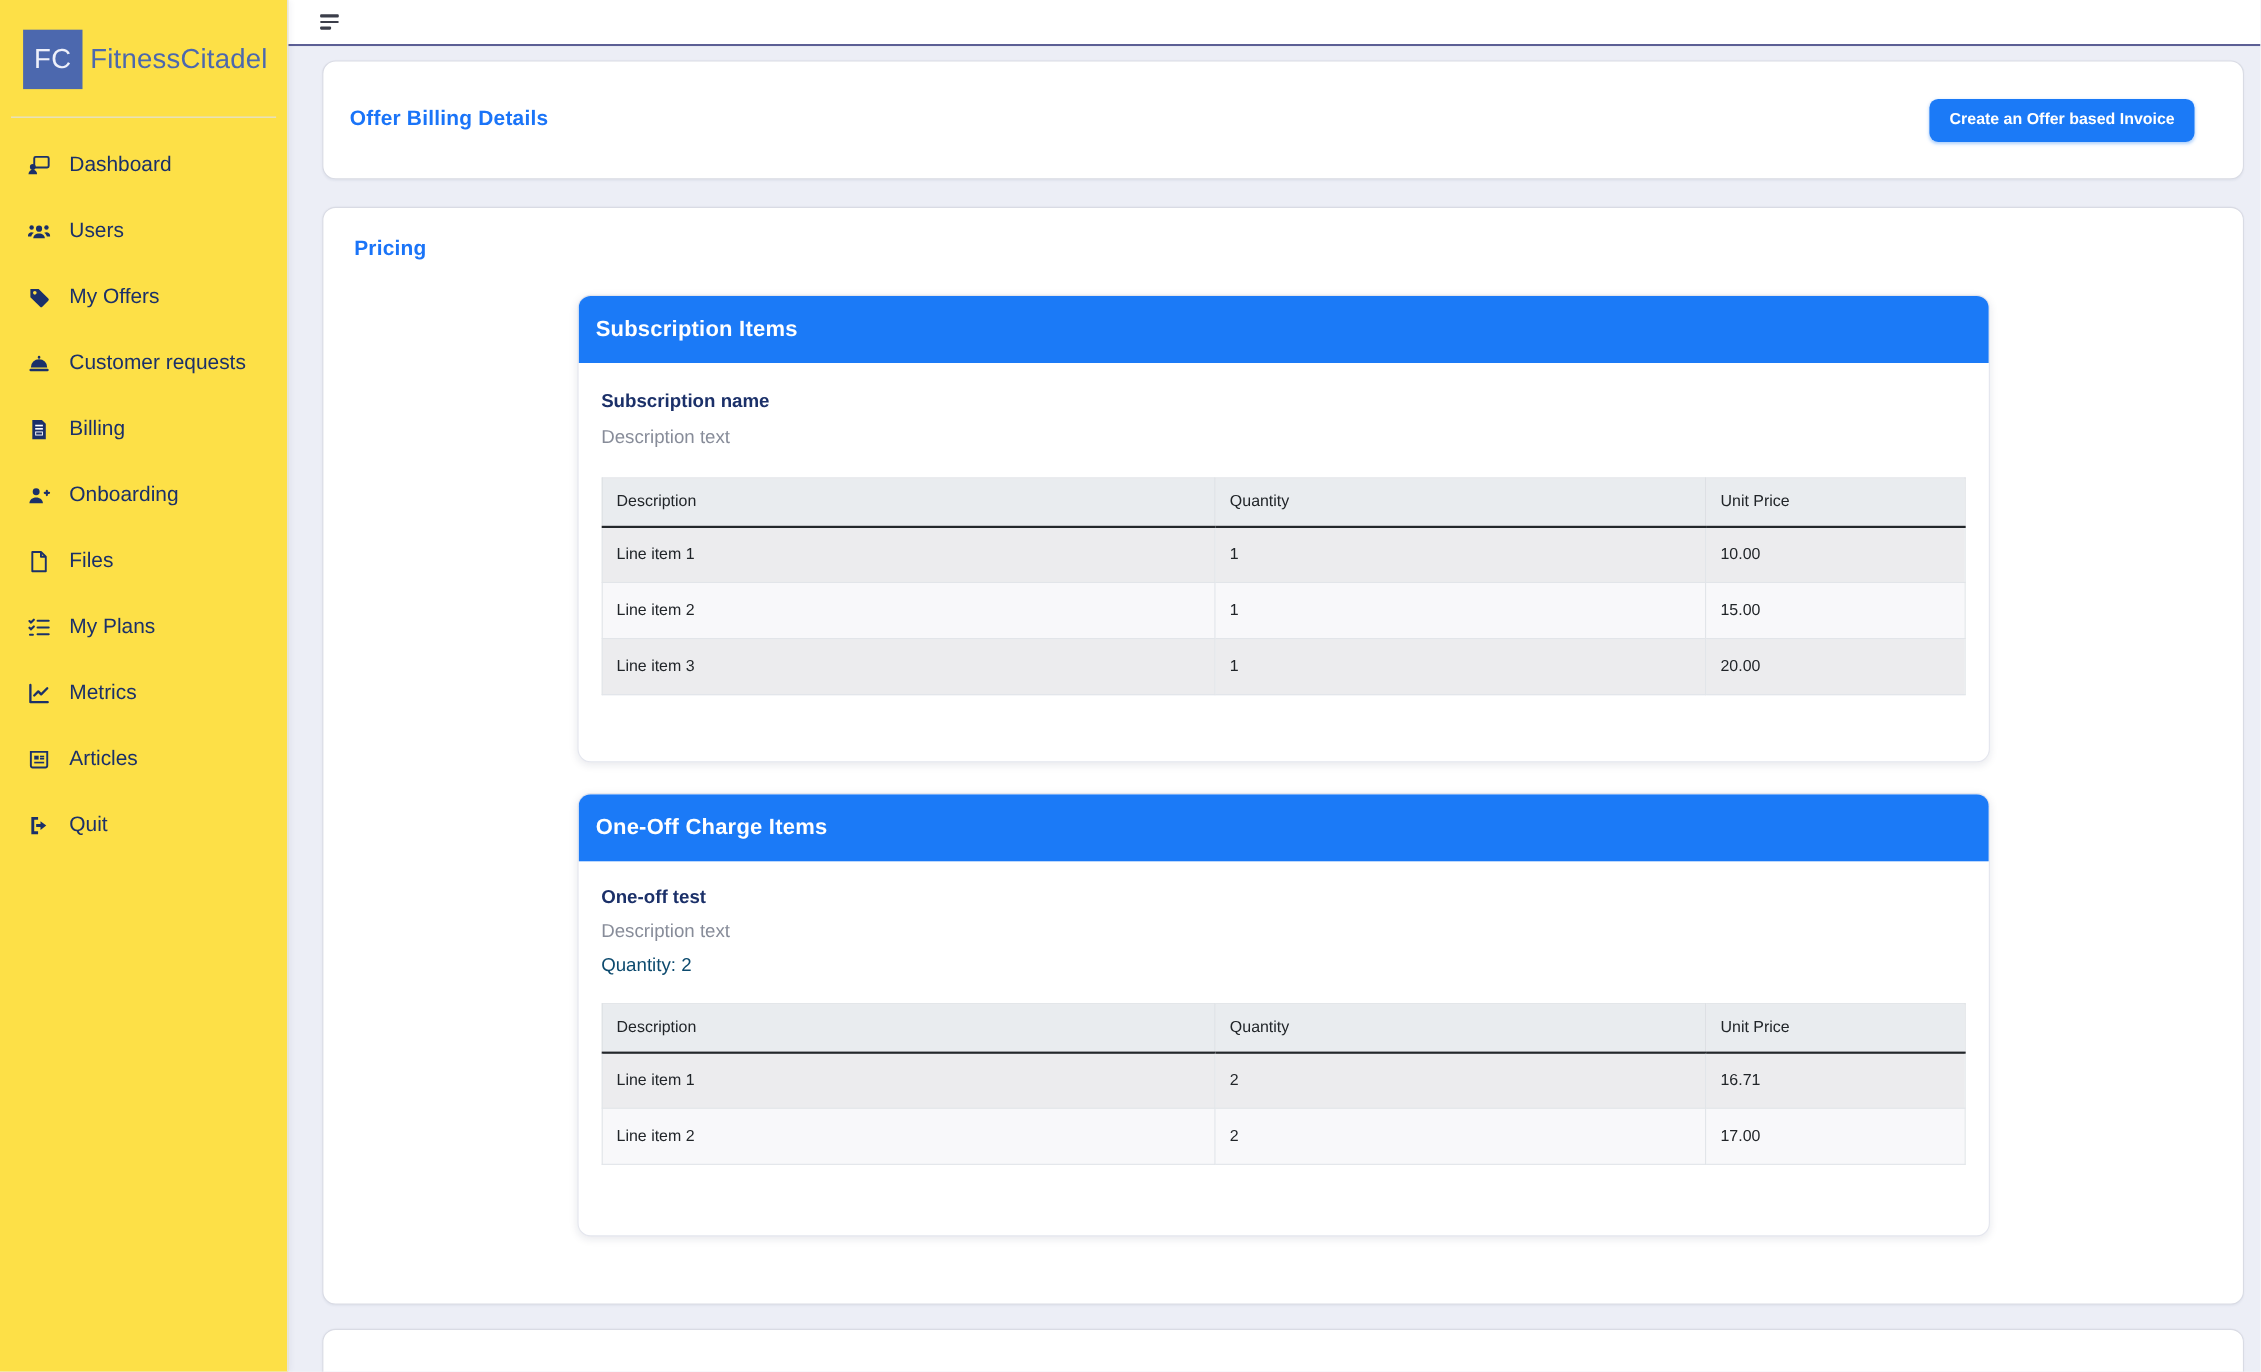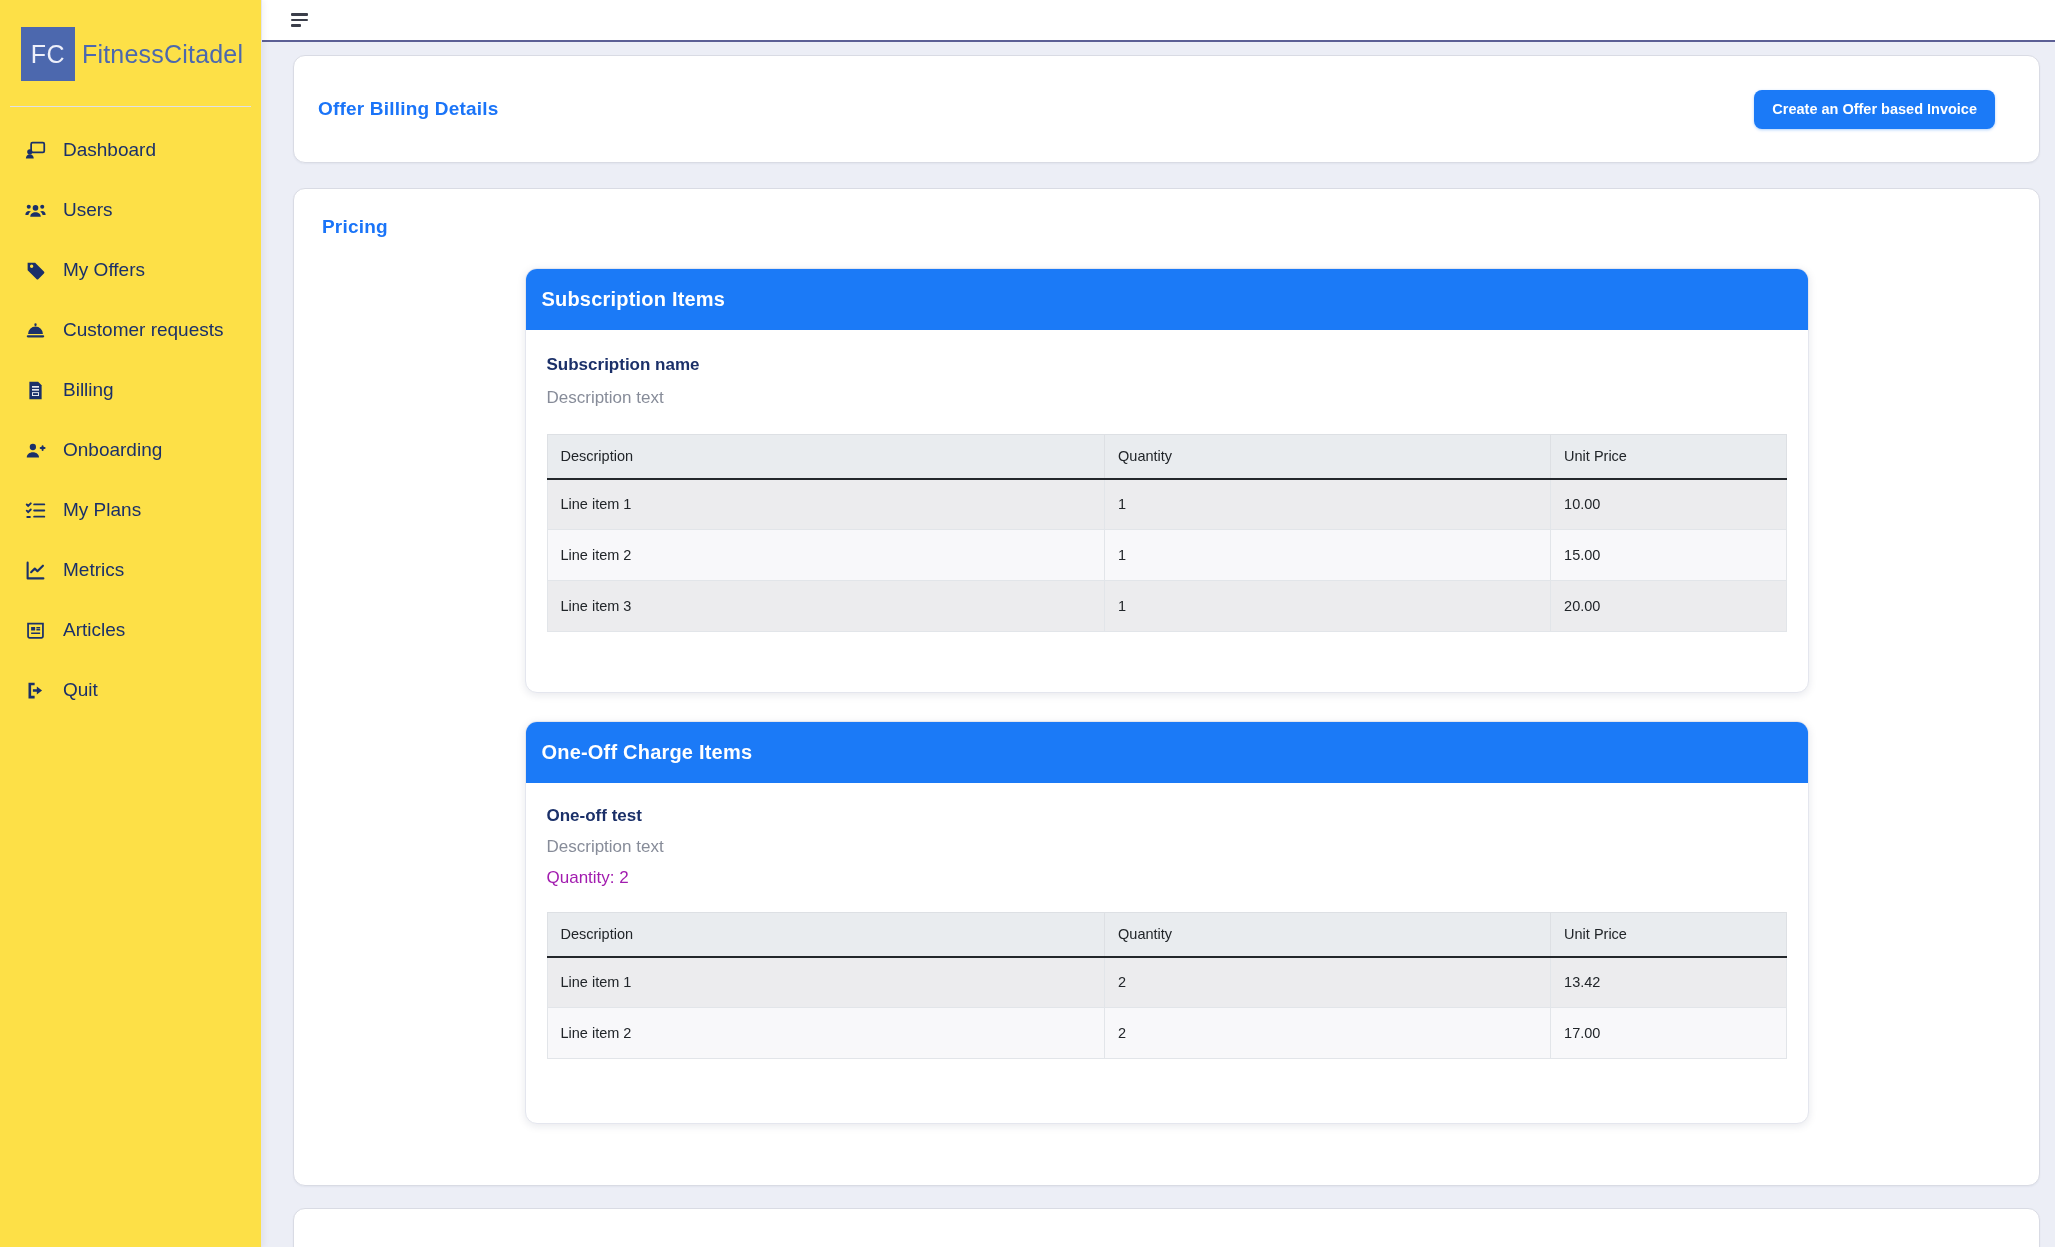--- a/index.html
+++ b/index.html
@@ -80,21 +80,21 @@
   .inner-header {
     height:61px; background:#1b7af7; color:#fff;
     display:flex; align-items:center; padding-left:16px;
     font-size:20px; font-weight:bold; letter-spacing:.2px;
   }
   .inner-body { padding:25px 21px 60px; }
   .inner-body.oneoff { padding-top:23px; padding-bottom:64px; }
   .item-name  { color:#1b3069; font-weight:bold; font-size:17px; }
   .item-desc  { color:#878c99; font-size:17px; margin-top:13px; }
   .inner-body.oneoff .item-desc { margin-top:11px; }
-  .item-qty   { color:#a21caf; font-size:17px; margin-top:11px; }
+  .item-qty   { color:#0c4a6e; font-size:17px; margin-top:11px; }
 
   table.items { width:100%; border-collapse:collapse; margin-top:26px; font-size:14.5px; color:#212529; }
   .inner-body.oneoff table.items { margin-top:24px; }
   table.items thead th {
     background:#e9ecef; text-align:left; font-weight:normal;
     height:44px; padding:0 13px;
     border:1px solid #dde0e4; border-bottom:2px solid #23272b;
   }
   table.items tbody td {
     height:51px; padding:0 13px;
@@ -181,20 +181,29 @@
           <svg viewBox="0 0 24 24" fill="#1b3069">
               <circle cx="9" cy="8" r="3.6"></circle>
               <path d="M2 20c0-3.6 3.1-6 7-6s7 2.4 7 6z"></path>
               <rect x="16.8" y="8.1" width="6.7" height="2.2" rx="1.1"></rect>
               <rect x="19" y="5.9" width="2.2" height="6.7" rx="1.1"></rect>
             </svg>
         </span>
         <span>Onboarding</span>
       </div>
 
+      <div class="nav-item">
+        <span class="nav-icon">
+          <svg viewBox="0 0 24 24" fill="none" stroke="#1b3069" stroke-width="2" stroke-linejoin="round">
+              <path d="M5 2h9l5 5v15H5z"></path>
+              <path d="M14 2v5h5"></path>
+            </svg>
+        </span>
+        <span>Files</span>
+      </div>
 
       <div class="nav-item">
         <span class="nav-icon">
           <svg viewBox="0 0 24 24" fill="none" stroke="#1b3069" stroke-width="2.2" stroke-linecap="round">
               <path d="M2 5.2l1.6 1.6 3-3"></path>
               <path d="M2 12.2l1.6 1.6 3-3"></path>
               <path d="M2.6 19.5h3"></path>
               <path d="M10.5 5h11.5M10.5 12h11.5M10.5 19h11.5"></path>
             </svg>
         </span>
@@ -314,21 +323,21 @@
                 <tr>
                   <th>Description</th>
                   <th>Quantity</th>
                   <th>Unit Price</th>
                 </tr>
               </thead>
               <tbody>
                 <tr>
                   <td>Line item 1</td>
                   <td>2</td>
-                  <td>13.42</td>
+                  <td>16.71</td>
                 </tr>
                 <tr>
                   <td>Line item 2</td>
                   <td>2</td>
                   <td>17.00</td>
                 </tr>
               </tbody>
             </table>
           </div>
         </div>

